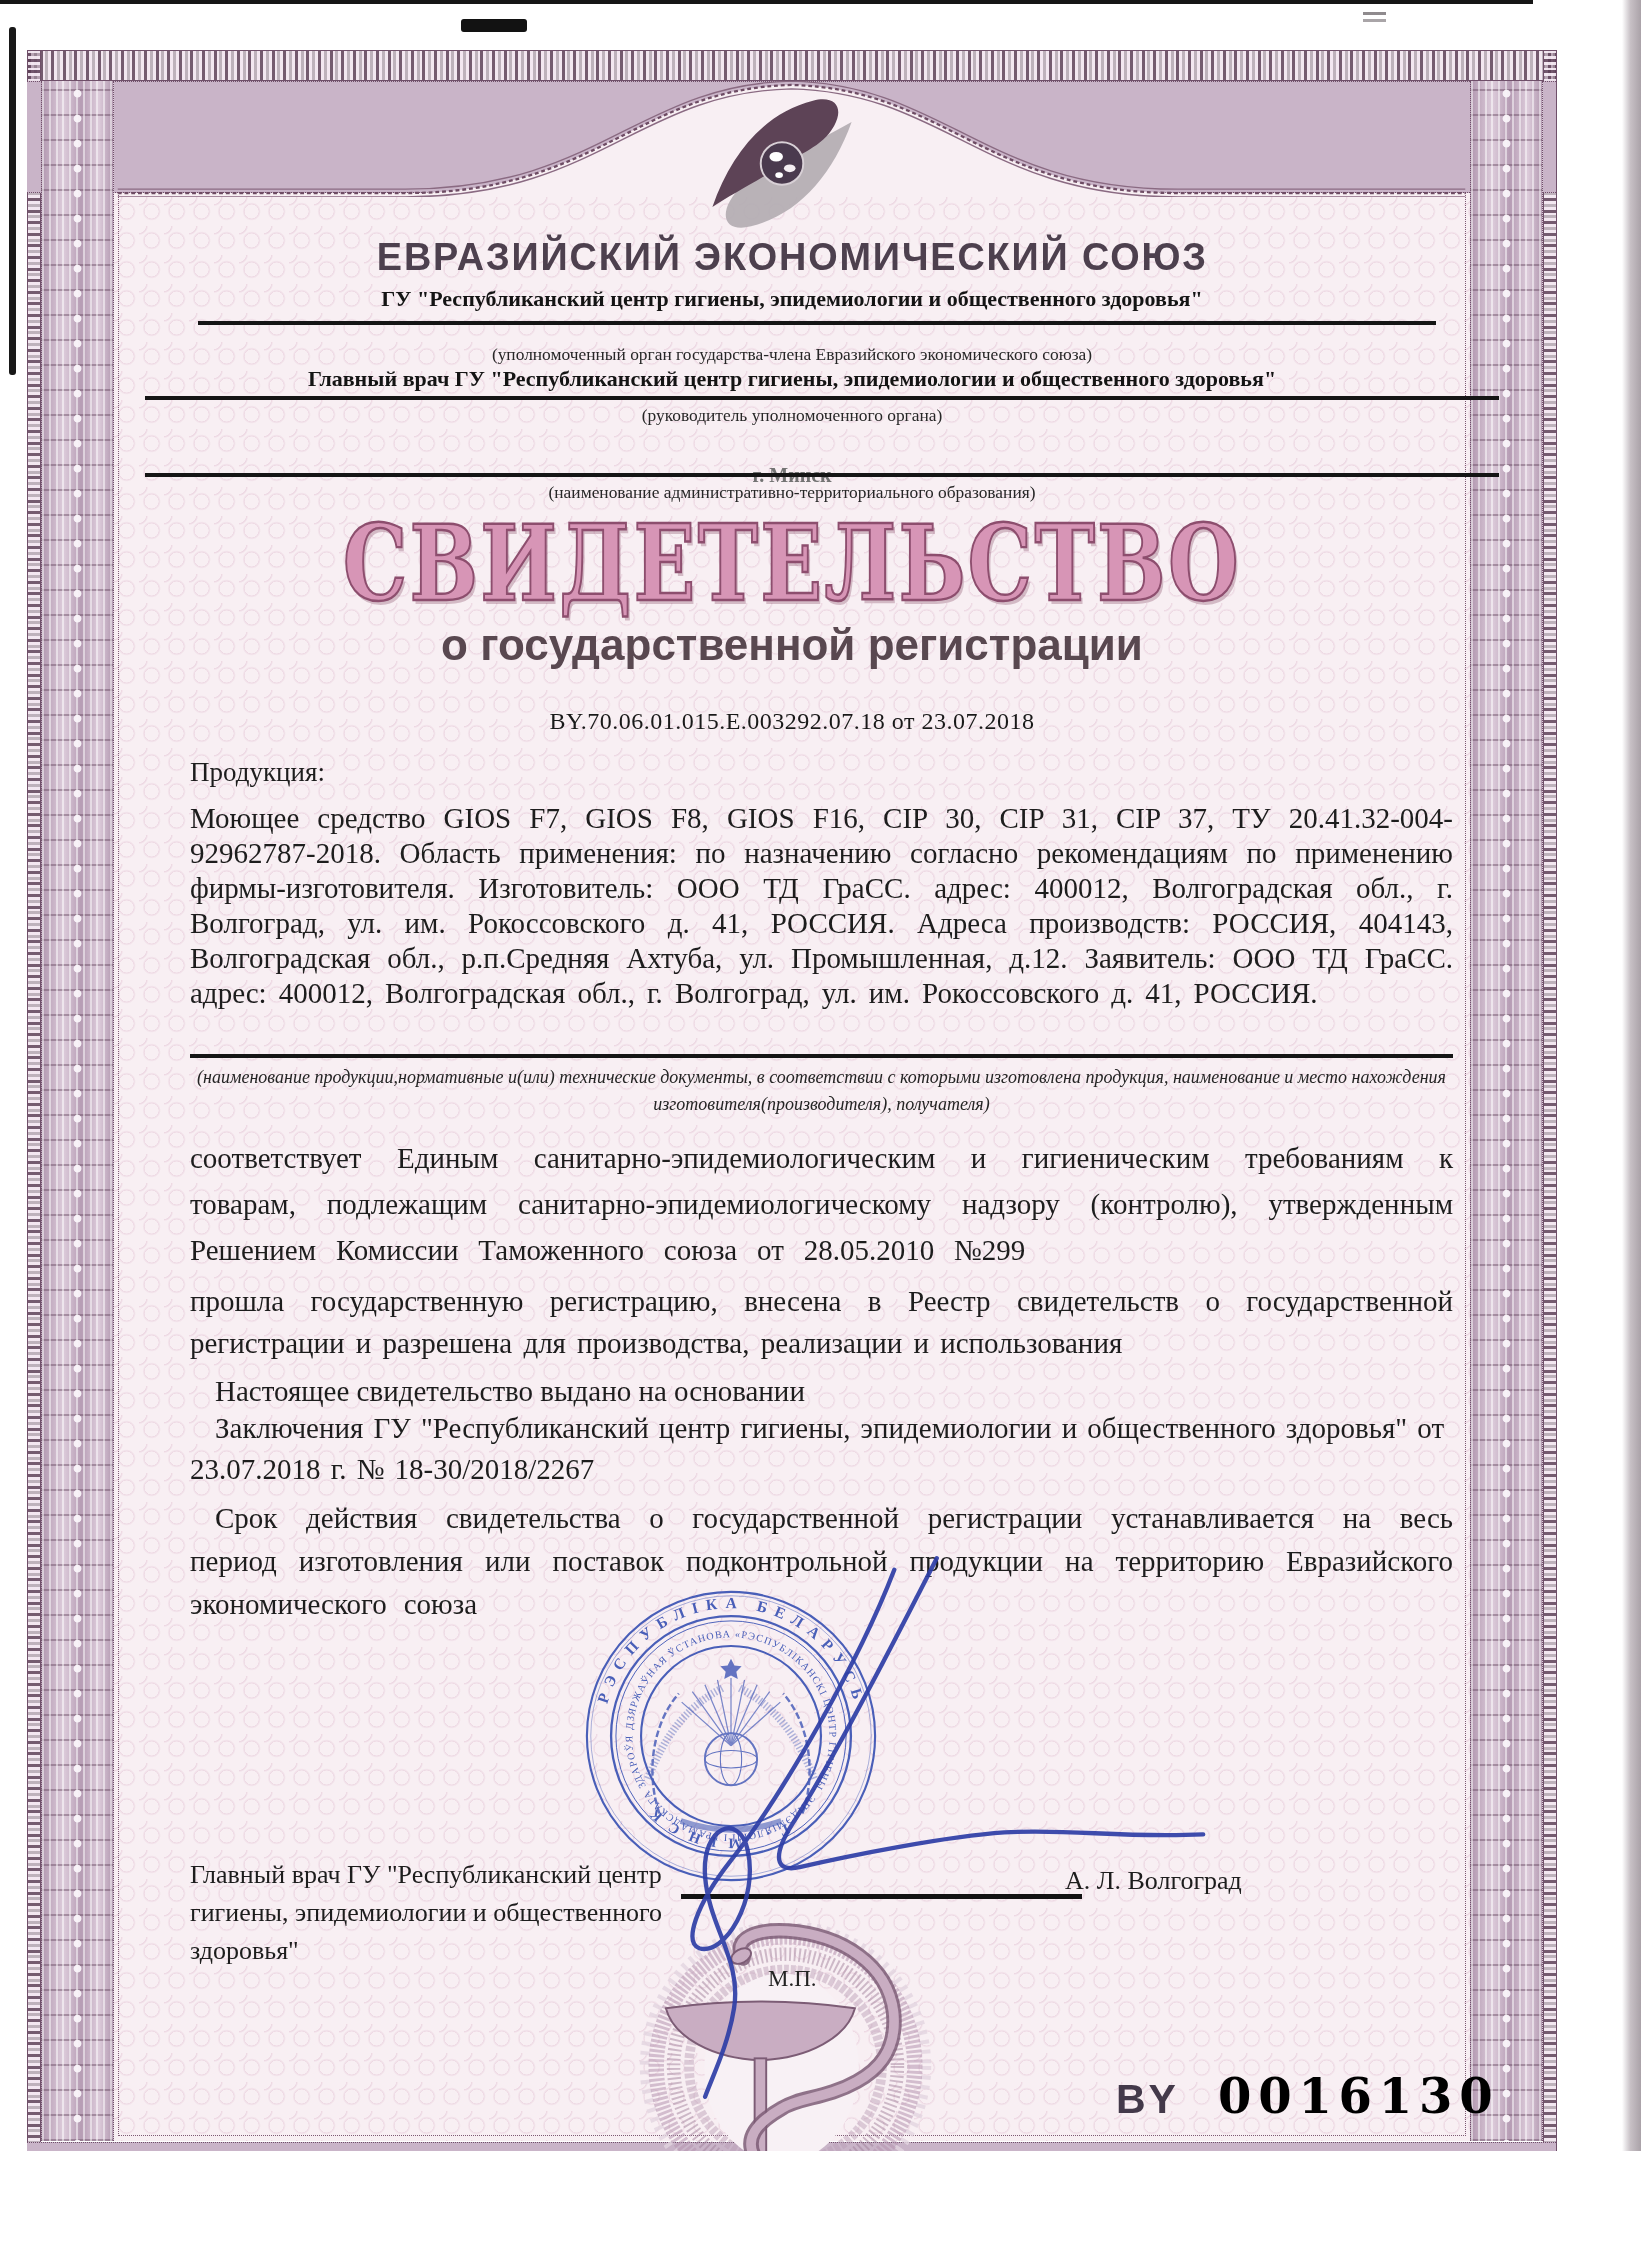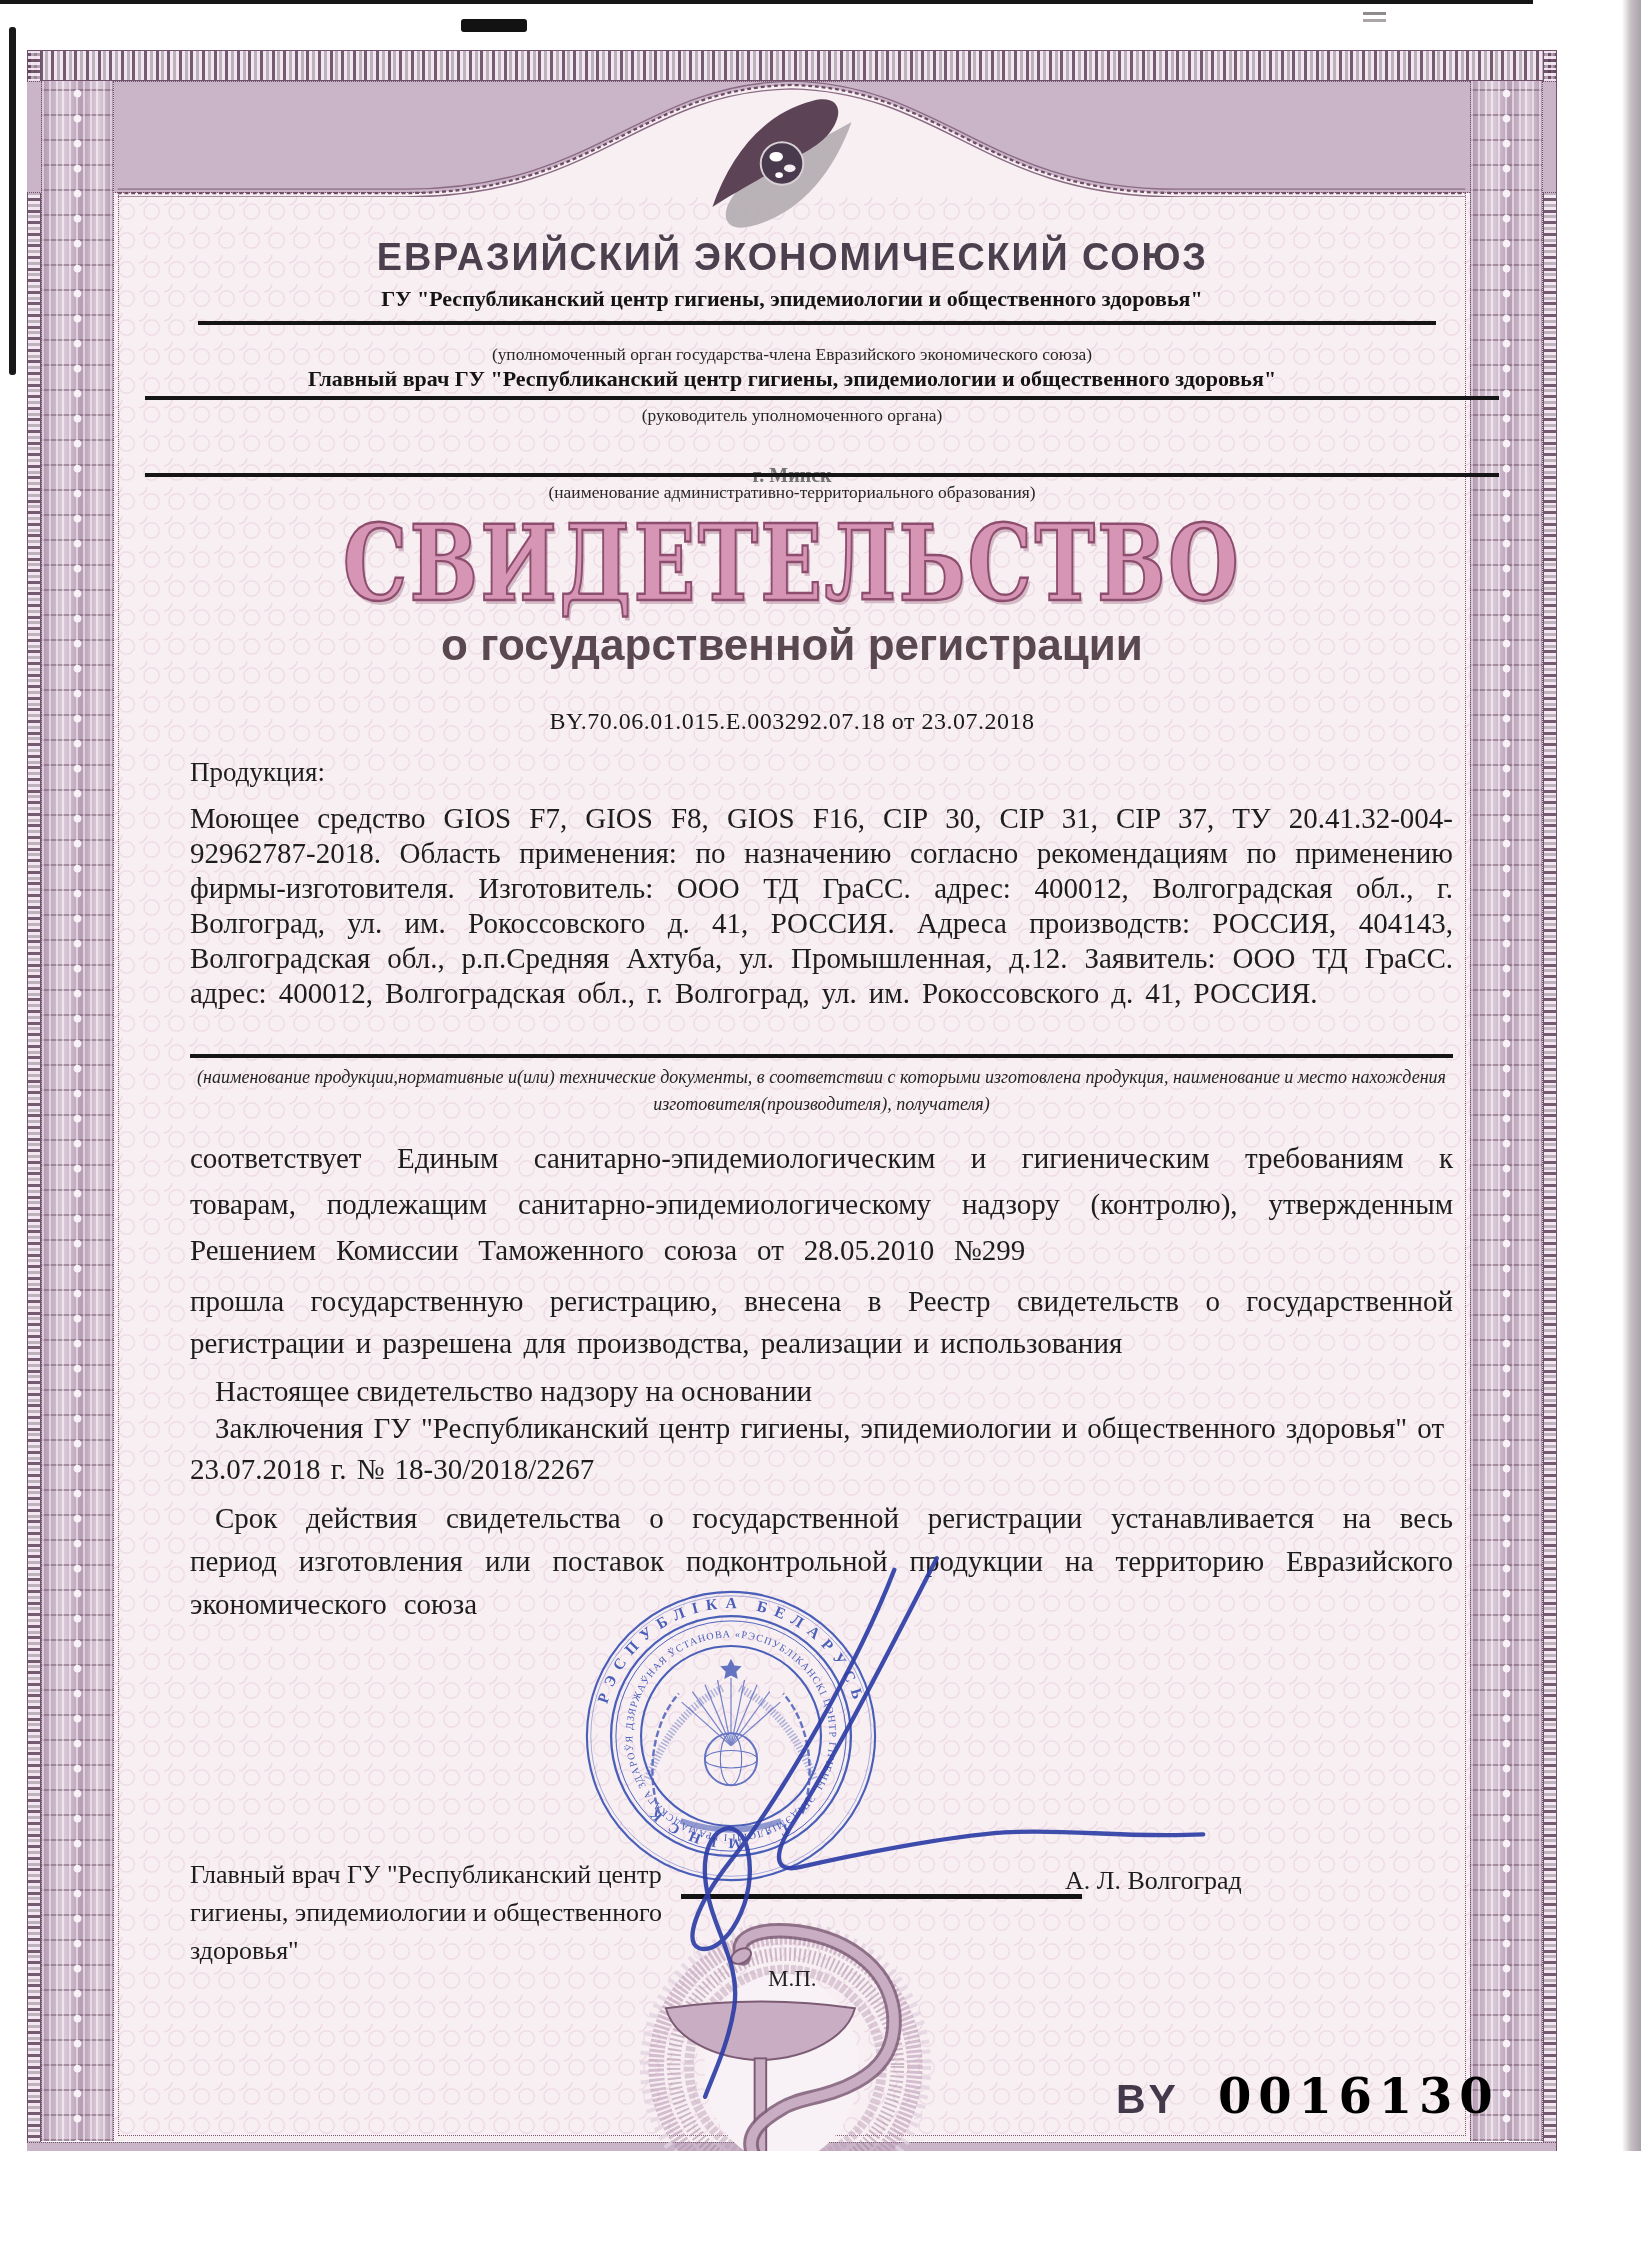--- a/index.html
+++ b/index.html
@@ -146,21 +146,21 @@
   <div class="abs ctr title"><span>СВИДЕТЕЛЬСТВО</span></div>
   <div class="abs ctr subtitle">о государственной регистрации</div>
   <div class="abs ctr numline">BY.70.06.01.015.Е.003292.07.18 от 23.07.2018</div>
 
   <div class="abs body-text product-label">Продукция:</div>
   <div class="abs body-text product-text">Моющее средство GIOS F7, GIOS F8, GIOS F16, CIP 30, CIP 31, CIP 37, ТУ 20.41.32-004-92962787-2018. Область применения: по назначению согласно рекомендациям по применению фирмы-изготовителя. Изготовитель: ООО ТД ГраСС. адрес: 400012, Волгоградская обл., г. Волгоград, ул. им. Рокоссовского д. 41, РОССИЯ. Адреса производств: РОССИЯ, 404143, Волгоградская обл., р.п.Средняя Ахтуба, ул. Промышленная, д.12. Заявитель: ООО ТД ГраСС. адрес: 400012, Волгоградская обл., г. Волгоград, ул. им. Рокоссовского д. 41, РОССИЯ.</div>
   <div class="abs thickline"></div>
   <div class="abs body-text product-caption">(наименование продукции,нормативные и(или) технические документы, в соответствии с которыми изготовлена продукция, наименование и место нахождения изготовителя(производителя), получателя)</div>
   <div class="abs body-text p-conform">соответствует Единым санитарно-эпидемиологическим и гигиеническим требованиям к товарам, подлежащим санитарно-эпидемиологическому надзору (контролю), утвержденным Решением Комиссии Таможенного союза от 28.05.2010 №299</div>
   <div class="abs body-text p-registered">прошла государственную регистрацию, внесена в Реестр свидетельств о государственной регистрации и разрешена для производства, реализации и использования</div>
-  <div class="abs body-text p-basis-intro">Настоящее свидетельство надзору на основании</div>
+  <div class="abs body-text p-basis-intro">Настоящее свидетельство выдано на основании</div>
   <div class="abs body-text p-basis">Заключения ГУ "Республиканский центр гигиены, эпидемиологии и общественного здоровья" от 23.07.2018 г. № 18-30/2018/2267</div>
   <div class="abs body-text p-validity">Срок действия свидетельства о государственной регистрации устанавливается на весь период изготовления или поставок подконтрольной продукции на территорию Евразийского экономического союза</div>
 
   <svg class="abs stamp-svg" viewBox="0 0 304 304">
     <defs>
       <path id="sealO" d="M 20,152 A132,132 0 1 1 284,152"></path>
       <path id="sealB" d="M 258,186 A114,114 0 0 1 46,186"></path>
       <path id="sealI" d="M 50,152 A102,102 0 1 1 254,152 A102,102 0 1 1 50,152"></path>
     </defs>
     <g fill="none" stroke="#3b53b4">

